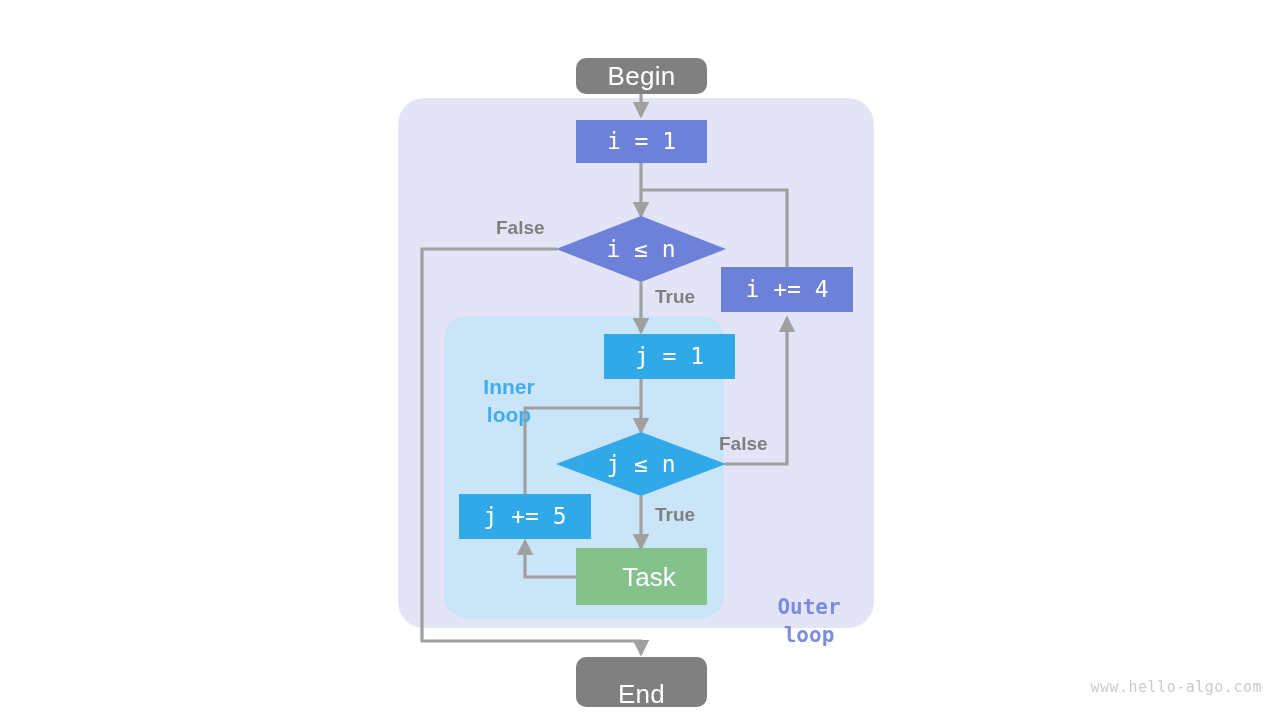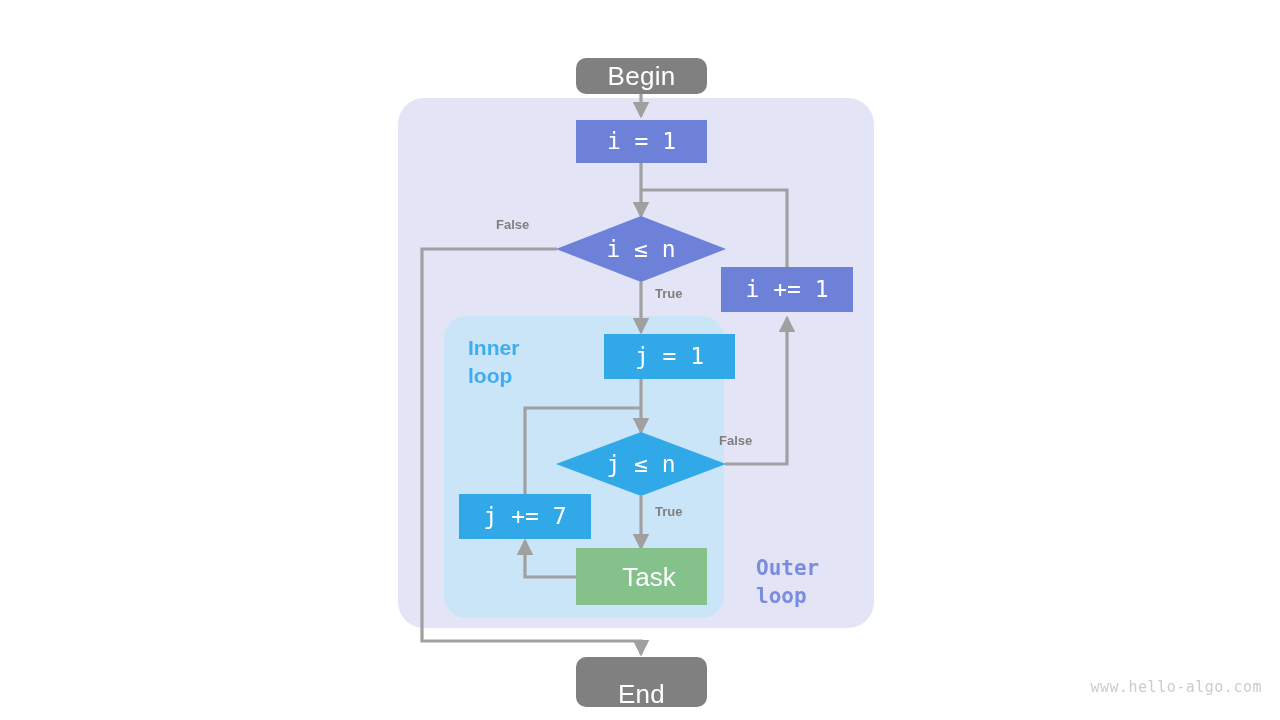--- a/index.html
+++ b/index.html
@@ -89,32 +89,34 @@
     justify-content: center;
     color: #ffffff;
     font-family: "DejaVu Sans Mono", monospace;
     font-size: 23px;
     pointer-events: none;
   }
   .edge-label {
     position: absolute;
     color: #7f7f7f;
     font-family: "Liberation Sans", sans-serif;
-    font-size: 13px;
+    font-size: 19px;
     font-weight: bold;
     white-space: nowrap;
     text-align: center;
   }
   .region-label {
     position: absolute;
     font-family: "DejaVu Sans Mono", monospace;
     font-size: 21px;
     font-weight: bold;
     line-height: 1.35;
+    text-align: center;
     white-space: pre;
+    margin-top: 39px;
   }
   #inner-loop-label {
     left: 468px;
     top: 334px;
     width: 82px;
     color: #3eadef;
     font-family: "Liberation Sans", sans-serif;
     font-size: 21px;
   }
   #outer-loop-label {
@@ -191,38 +193,38 @@
   <div class="diamond-wrap" style="left:556px; top:216px; width:170px; height:66px;">
     <svg width="170" height="66" viewBox="0 0 170 66" xmlns="http://www.w3.org/2000/svg">
       <polygon points="85,0 170,33 85,66 0,33" fill="#6d81d8"></polygon>
     </svg>
     <div class="diamond-label">
       <span>i ≤ n</span>
     </div>
   </div>
 
   <div class="node proc-purple" style="left:721px; top:267px; width:132px; height:45px;">
-    <span>i += 1</span>
+    <span>i += 4</span>
   </div>
 
   <div class="node proc-blue" style="left:576px; top:334px; width:131px; height:45px;margin-left:28px;">
     <span>j = 1</span>
   </div>
 
   <div class="diamond-wrap" style="left:556px; top:432px; width:170px; height:64px;">
     <svg width="170" height="64" viewBox="0 0 170 64" xmlns="http://www.w3.org/2000/svg">
       <polygon points="85,0 170,32 85,64 0,32" fill="#31a8e8"></polygon>
     </svg>
     <div class="diamond-label">
       <span>j ≤ n</span>
     </div>
   </div>
 
   <div class="node proc-blue" style="left:459px; top:494px; width:132px; height:45px;">
-    <span>j += 7</span>
+    <span>j += 5</span>
   </div>
 
   <div class="node proc-green" style="left:576px; top:548px; width:131px; height:57px;padding-left:15px;">
     <span>Task</span>
   </div>
 
   <div class="node terminal" style="left:576px; top:657px; width:131px; height:50px;align-items:flex-end;">
     <span>End</span>
   </div>
 

